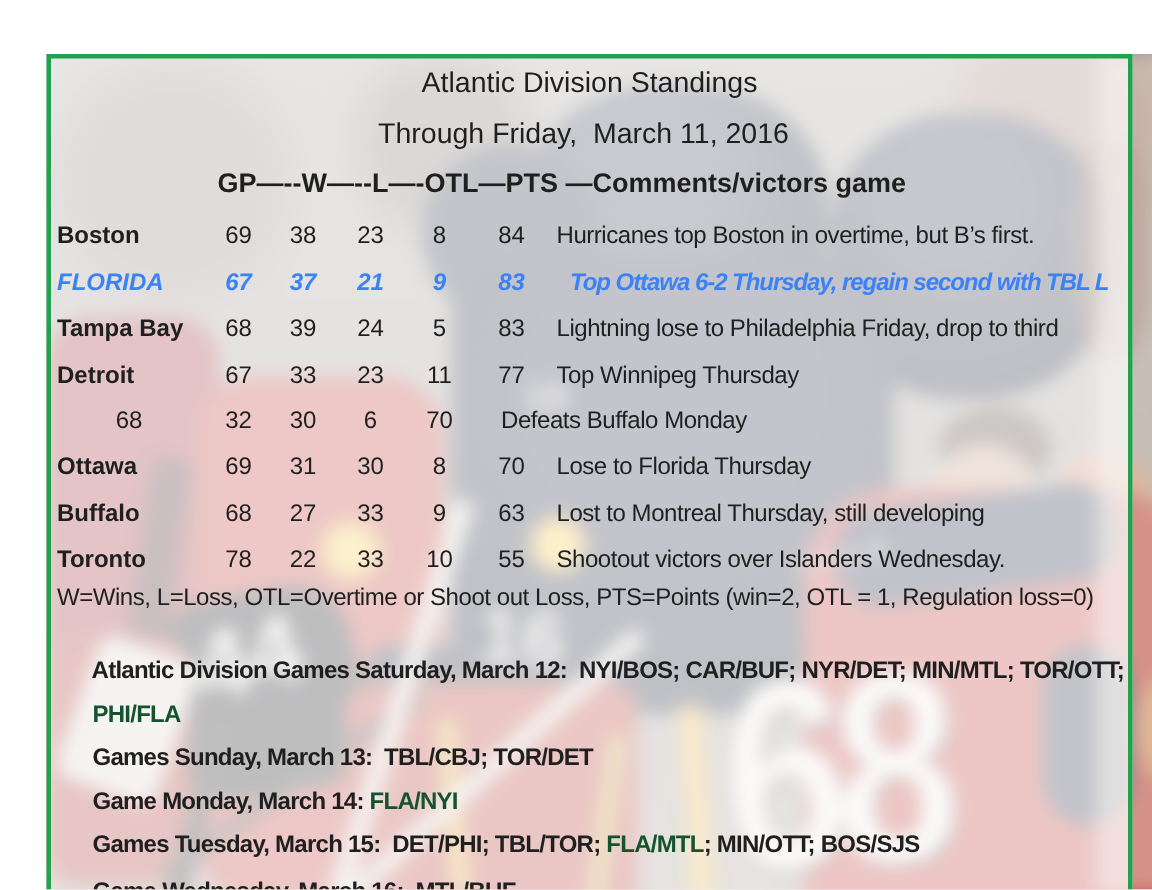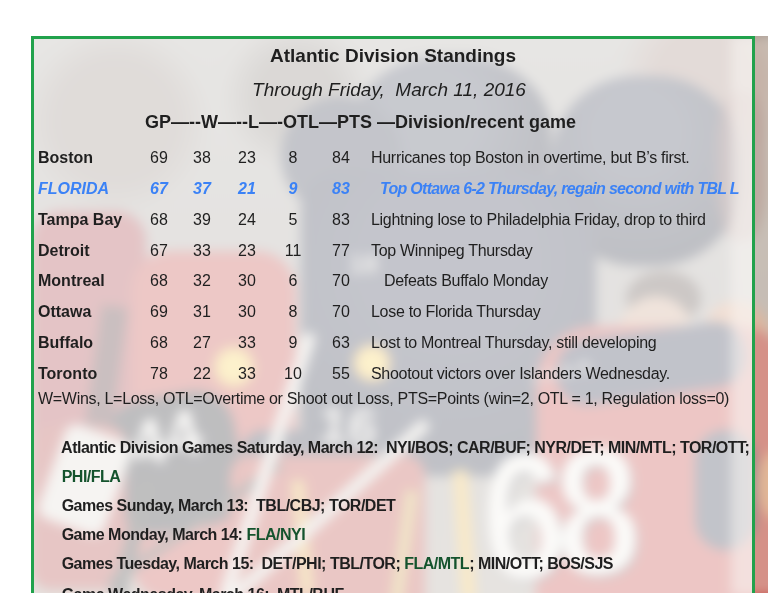--- a/index.html
+++ b/index.html
@@ -57,23 +57,23 @@
   .n68{left:472px;top:400px;font-size:150px;letter-spacing:-10px;transform:scaleY(1.2) rotate(-3deg);transform-origin:50% 0;}
   .njagr{left:525px;top:352px;font-size:15px;letter-spacing:6px;transform:rotate(-13deg);text-shadow:1px 1px 0 #222;}
 
   
   .panel{position:absolute;left:31px;top:36px;width:724px;height:620px;box-sizing:border-box;
          border:3px solid #21a24c;background:rgba(255,255,255,0.72);}
 
   
   .content{position:absolute;left:0;top:0;width:768px;height:593px;}
   .t-title{position:absolute;left:31px;top:45px;width:724px;text-align:center;
-           font-size:19px;font-weight:700;white-space:pre;}
+           font-size:19px;font-weight:400;white-space:pre;}
   .t-sub{position:absolute;left:31px;top:79px;width:716px;text-align:center;
-         font-size:19px;font-style:italic;white-space:pre;}
+         font-size:19px;white-space:pre;}
   .t-header{position:absolute;left:145px;top:112px;font-size:18px;font-weight:700;white-space:pre;}
   .row{position:absolute;left:34px;width:716px;height:26px;display:grid;
        grid-template-columns:104px 42px 44px 46px 46px 50px 1fr;align-items:center;font-size:16px;}
   .row .team{padding-left:4px;font-weight:bold;}
   .row .num{text-align:center;}
   .row .comment{padding-left:5px;letter-spacing:-0.3px;white-space:pre;overflow:visible;}
   .r0{top:145px}.r1{top:176px}.r2{top:207px}.r3{top:238px}
   .r4{top:268px}.r5{top:299px}.r6{top:330px}.r7{top:361px}
   .hl{color:#3b82f6;font-weight:700;font-style:italic;}
   .hl .comment{letter-spacing:-0.7px;padding-left:14px;}
@@ -127,21 +127,21 @@
       <div class="pnum njagr">JAGR</div>
       <div class="pnum n68">68</div>
     </div>
   </div>
 
   <div class="panel"></div>
 
   <div class="content">
     <div class="t-title">Atlantic Division Standings</div>
     <div class="t-sub">Through Friday,  March 11, 2016</div>
-    <div class="t-header">GP—--W—--L—-OTL—PTS —Division/recent game</div>
+    <div class="t-header">GP—--W—--L—-OTL—PTS —Comments/victors game</div>
 
     <div class="row r0">
       <span class="team">Boston</span>
       <span class="num">69</span>
       <span class="num">38</span>
       <span class="num">23</span>
       <span class="num">8</span>
       <span class="num">84</span>
       <span class="comment">Hurricanes top Boston in overtime, but B’s first.</span>
     </div>
@@ -166,21 +166,20 @@
     <div class="row r3">
       <span class="team">Detroit</span>
       <span class="num">67</span>
       <span class="num">33</span>
       <span class="num">23</span>
       <span class="num">11</span>
       <span class="num">77</span>
       <span class="comment">Top Winnipeg Thursday</span>
     </div>
     <div class="row r4">
-      <span class="team">Montreal</span>
       <span class="num">68</span>
       <span class="num">32</span>
       <span class="num">30</span>
       <span class="num">6</span>
       <span class="num">70</span>
       <span class="comment">Defeats Buffalo Monday</span>
     </div>
     <div class="row r5">
       <span class="team">Ottawa</span>
       <span class="num">69</span>

